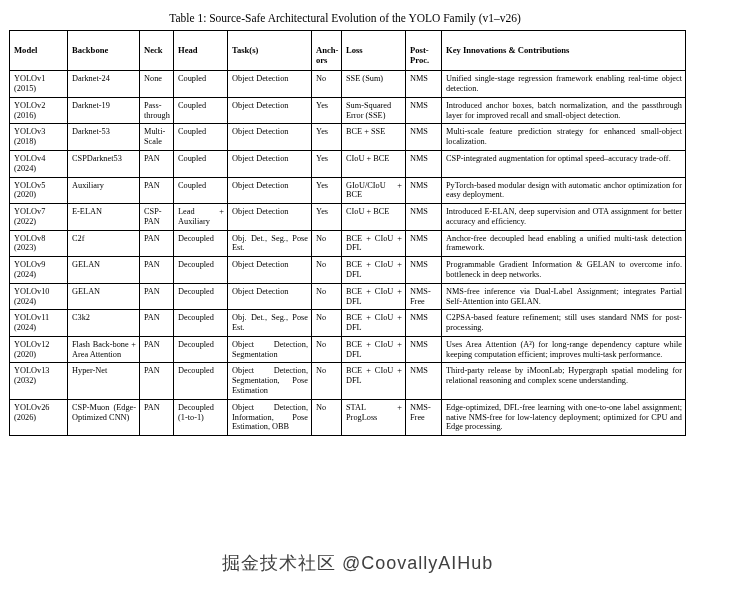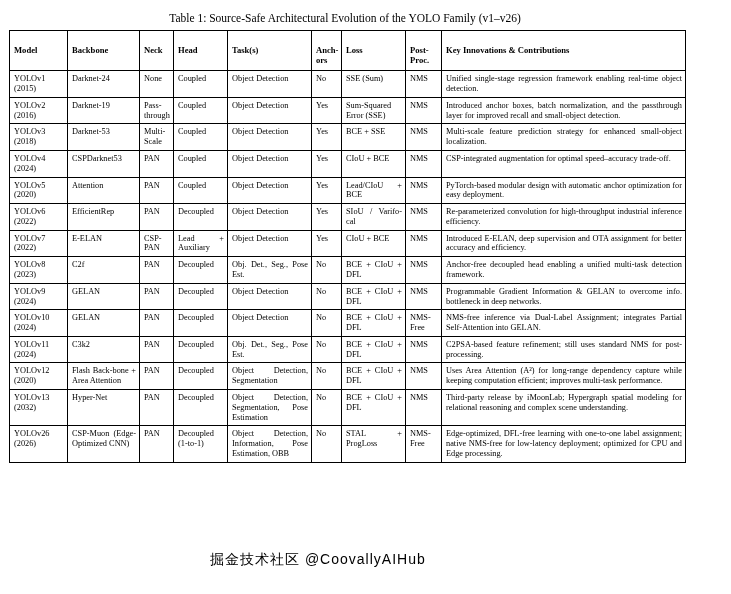--- a/index.html
+++ b/index.html
@@ -87,24 +87,24 @@
     width: 420px;
     transform-origin: right top;
     transform: rotate(90deg) translateY(-100%);
     font-size: 9.4px;
     font-family: "Liberation Serif", serif;
     white-space: nowrap;
     text-align: left;
   }
   .watermark {
     position: absolute;
-    left: 210px;
+    left: 222px;
     top: 551px;
-    font-size: 14px;
-    color: #000000;
+    font-size: 18px;
+    color: #404040;
     font-family: "Liberation Sans", sans-serif;
     letter-spacing: 1px;
     white-space: nowrap;
   }
 </style>
 </head>
 <body>
 
 <div id="page">
 
@@ -176,39 +176,28 @@
           <td class="neck">PAN</td>
           <td class="head">Coupled</td>
           <td class="tasks">Object Detection</td>
           <td class="anchors">Yes</td>
           <td class="loss">CIoU + BCE</td>
           <td class="post">NMS</td>
           <td class="innov">CSP-integrated augmentation for optimal speed–accuracy trade-off.</td>
         </tr>
         <tr>
           <td class="model">YOLOv5 (2020)</td>
-          <td class="backbone">Attention</td>
-          <td class="neck">PAN</td>
-          <td class="head">Coupled</td>
-          <td class="tasks">Object Detection</td>
-          <td class="anchors">Yes</td>
-          <td class="loss">Lead/CIoU + BCE</td>
+          <td class="backbone">Auxiliary</td>
+          <td class="neck">PAN</td>
+          <td class="head">Coupled</td>
+          <td class="tasks">Object Detection</td>
+          <td class="anchors">Yes</td>
+          <td class="loss">GIoU/CIoU + BCE</td>
           <td class="post">NMS</td>
           <td class="innov">PyTorch-based modular design with automatic anchor optimization for easy deployment.</td>
-        </tr>
-        <tr>
-          <td class="model">YOLOv6 (2022)</td>
-          <td class="backbone">EfficientRep</td>
-          <td class="neck">PAN</td>
-          <td class="head">Decoupled</td>
-          <td class="tasks">Object Detection</td>
-          <td class="anchors">Yes</td>
-          <td class="loss">SIoU / Varifo-cal</td>
-          <td class="post">NMS</td>
-          <td class="innov">Re-parameterized convolution for high-throughput industrial inference efficiency.</td>
         </tr>
         <tr>
           <td class="model">YOLOv7 (2022)</td>
           <td class="backbone">E-ELAN</td>
           <td class="neck">CSP-PAN</td>
           <td class="head">Lead + Auxiliary</td>
           <td class="tasks">Object Detection</td>
           <td class="anchors">Yes</td>
           <td class="loss">CIoU + BCE</td>
           <td class="post">NMS</td>

